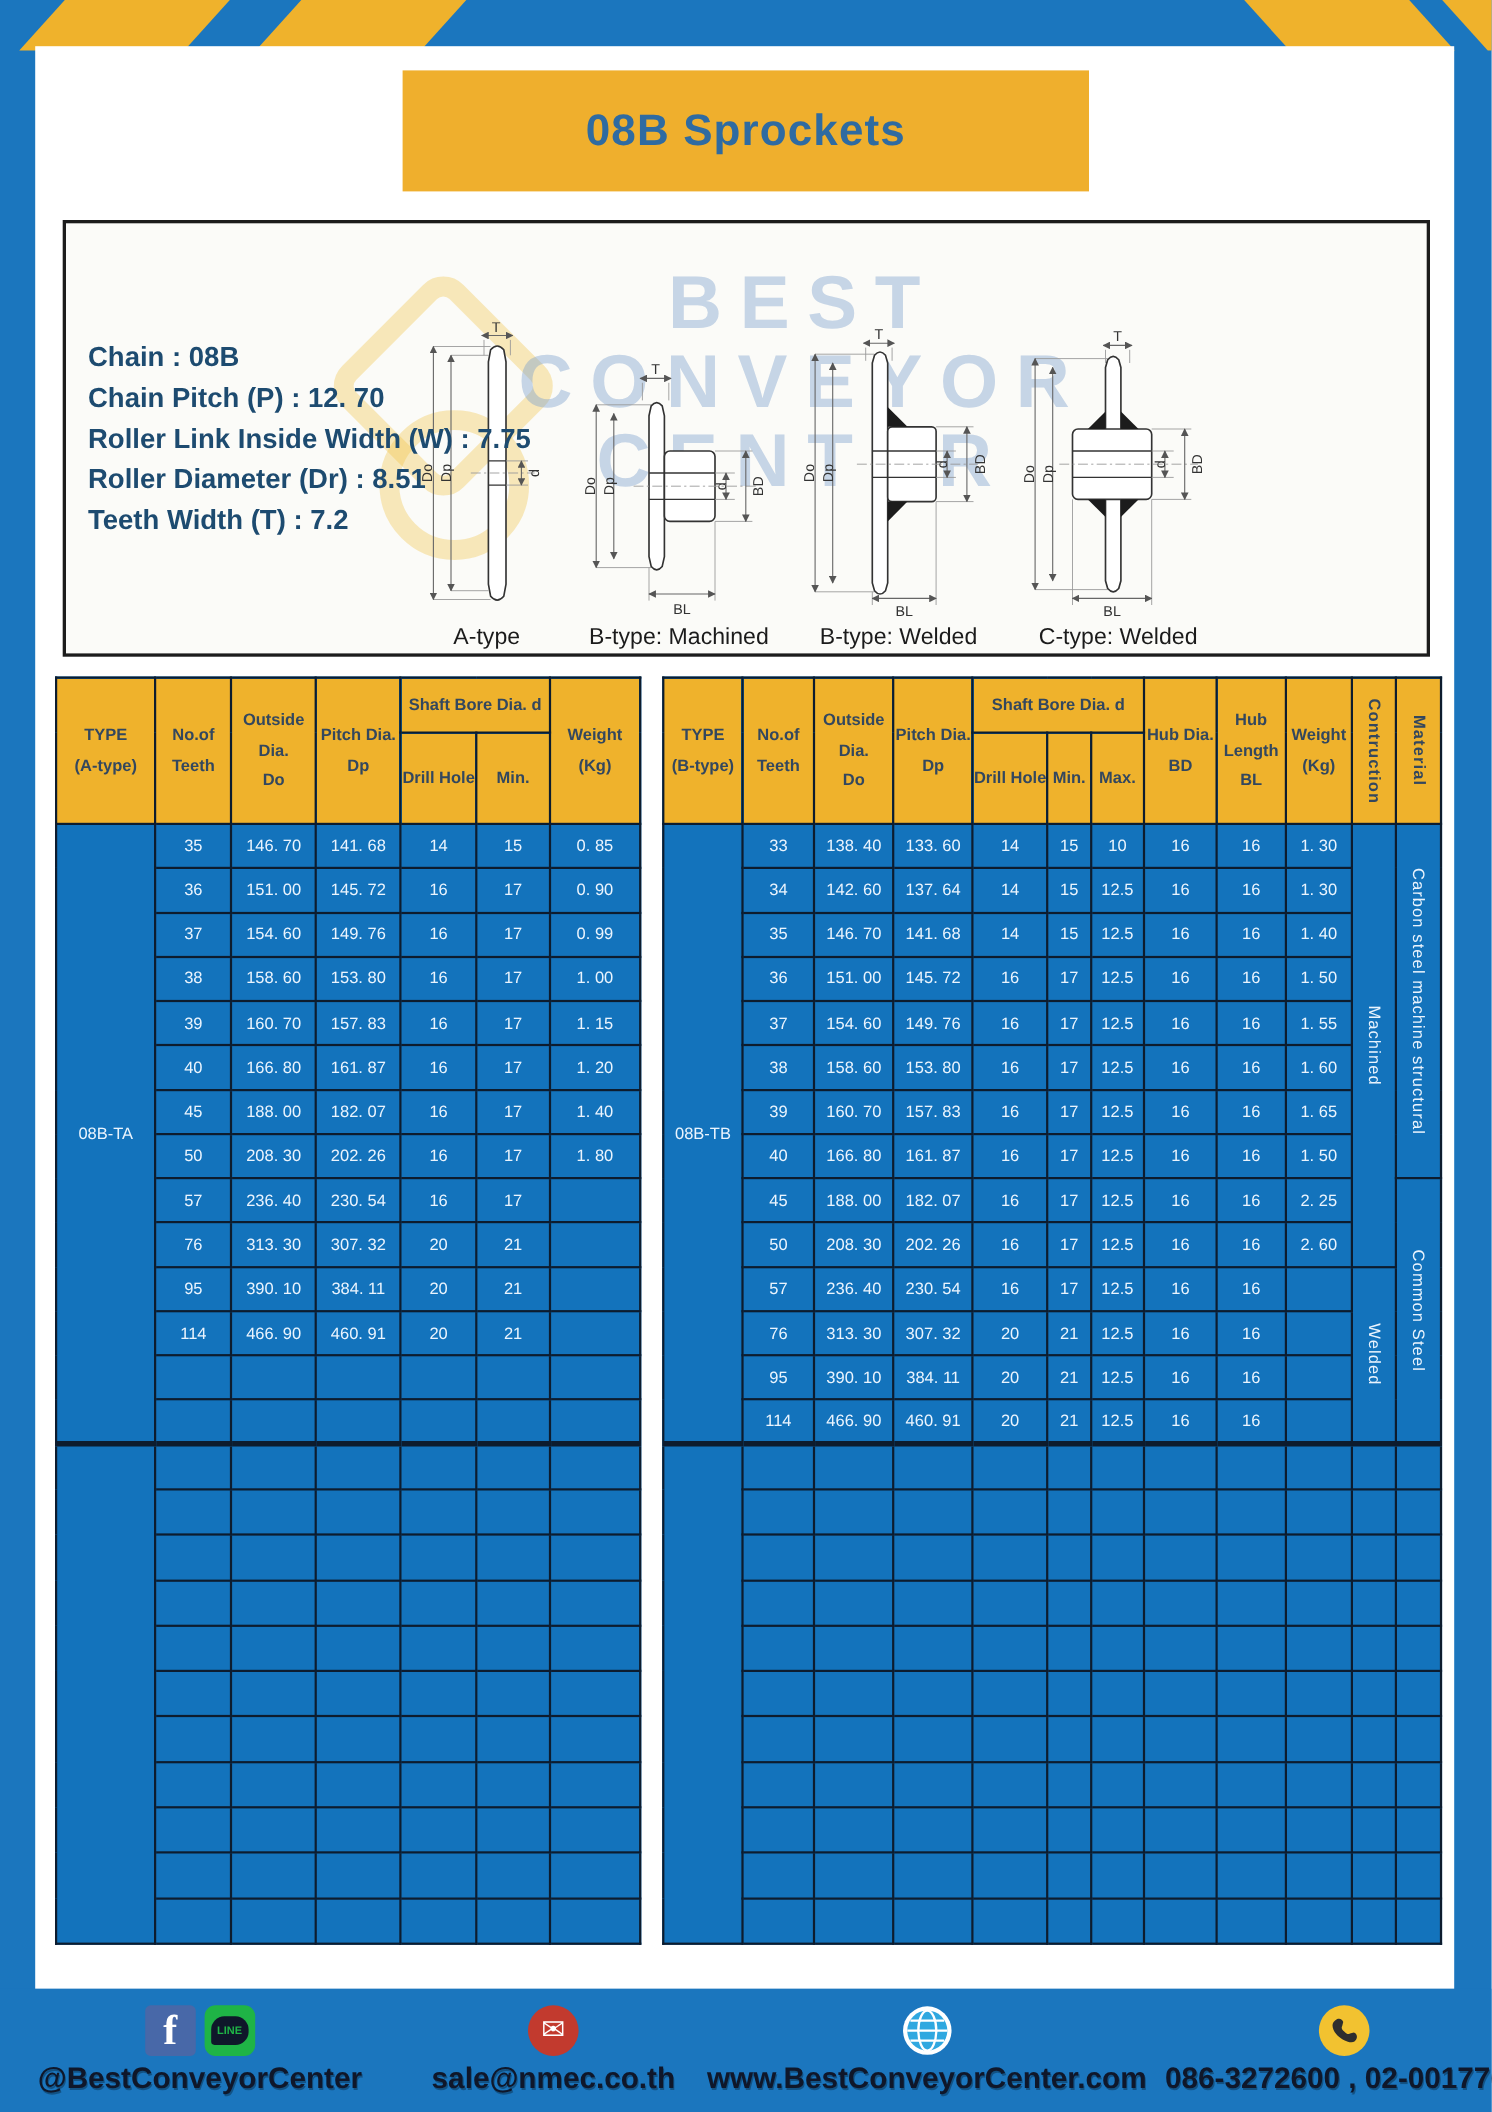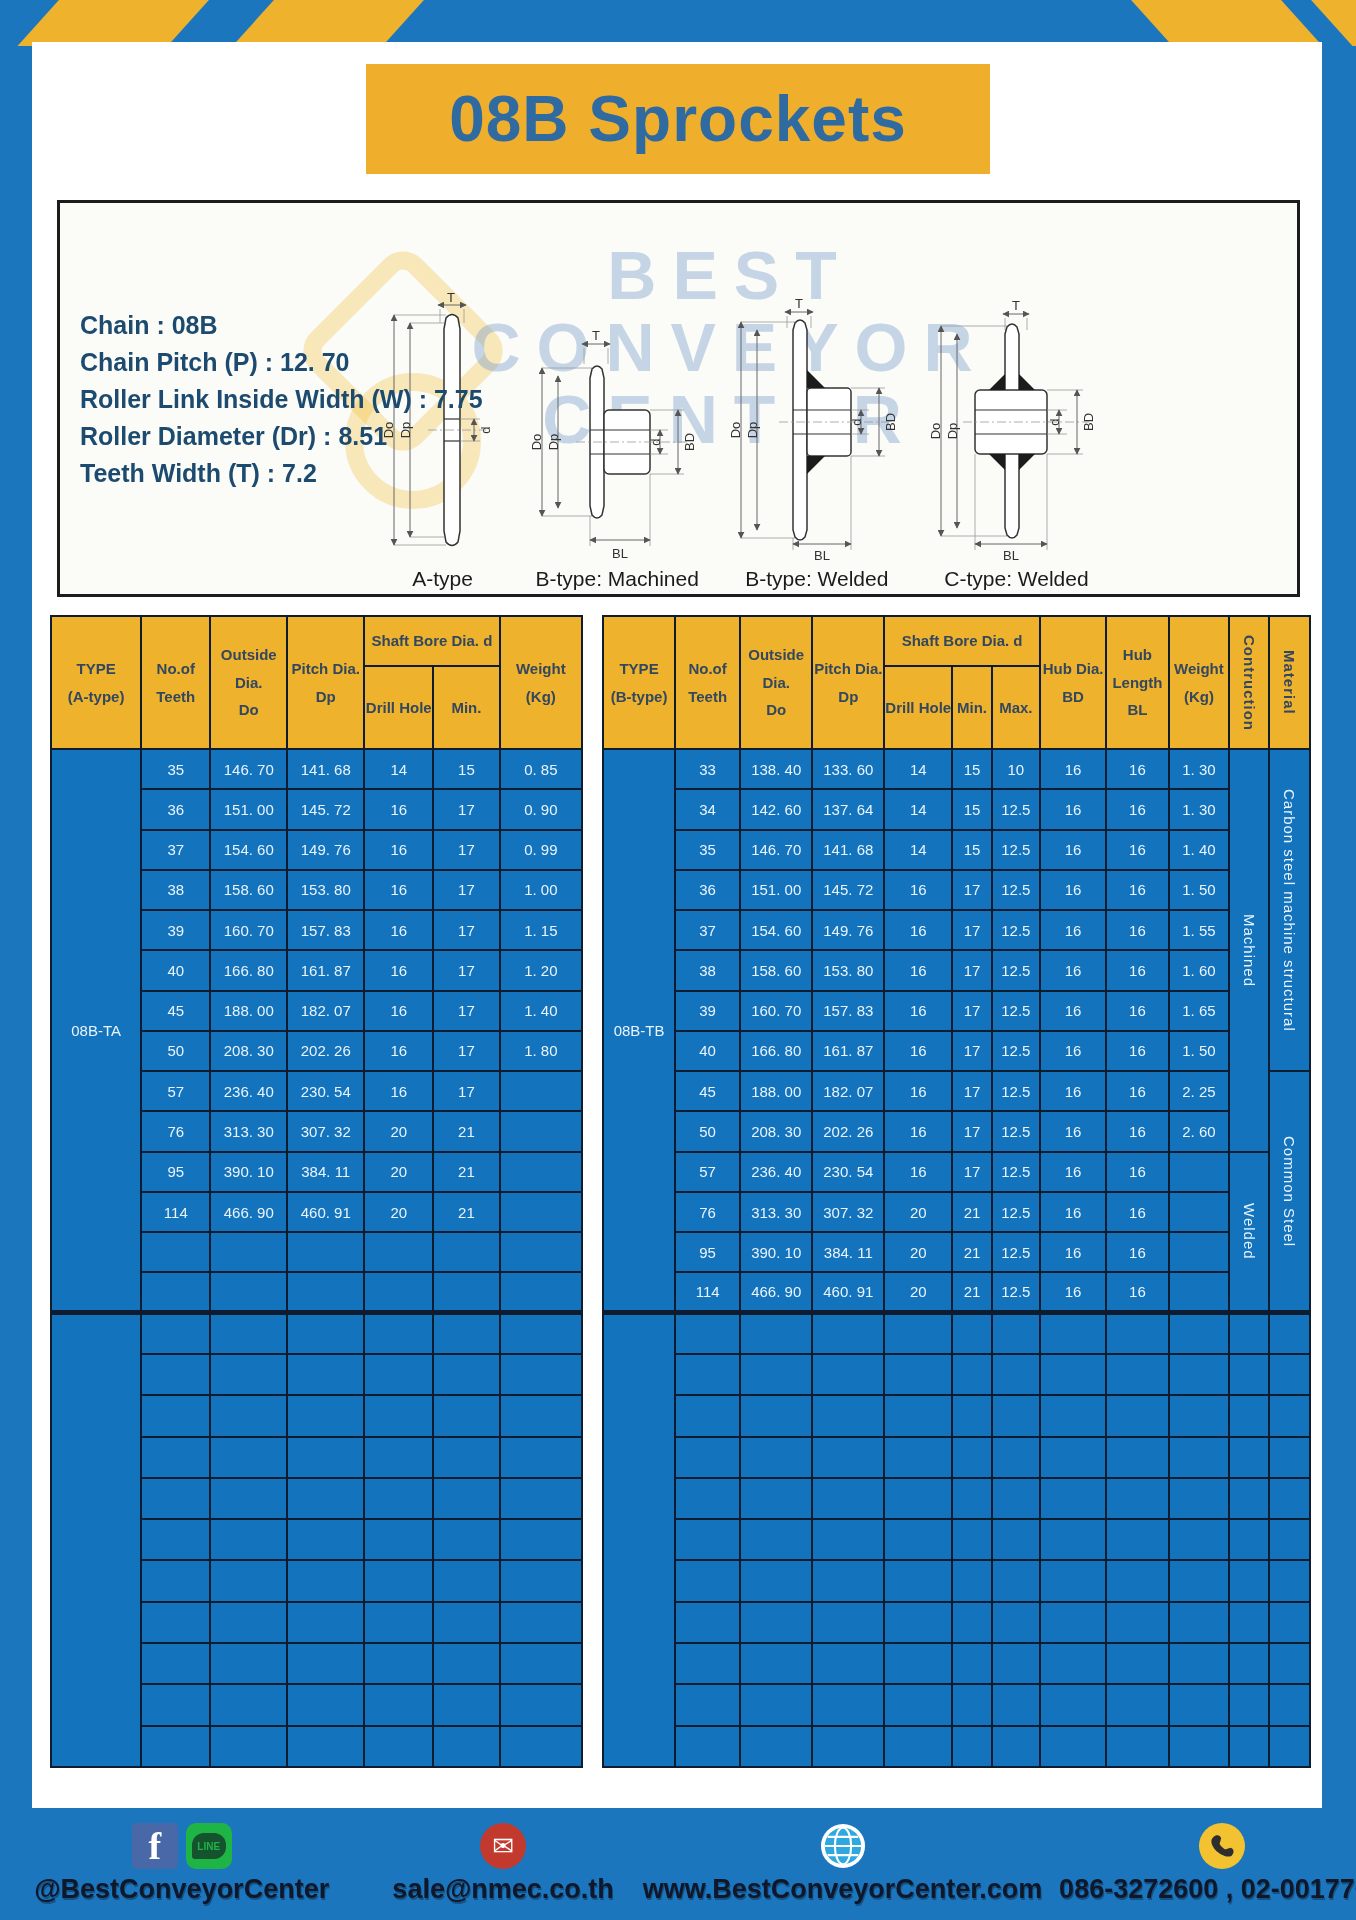--- a/index.html
+++ b/index.html
@@ -6,21 +6,21 @@
   .page{position:relative;width:1356px;height:1920px;background:#1B76BE;overflow:hidden;}
   .content-bg{position:absolute;left:32px;top:42px;width:1290px;height:1766px;background:#ffffff;}
   
   .stripe{position:absolute;top:-4px;height:50px;width:150px;background:#EFB22C;}
   .stripe.s1{left:40px;transform:skewX(-42deg);}
   .stripe.s2{left:255px;transform:skewX(-42deg);}
   .stripe.s3{left:1150px;transform:skewX(42deg);}
   .stripe.s4{left:1330px;transform:skewX(42deg);}
   
   .title-box{position:absolute;left:366px;top:64px;width:624px;height:110px;background:#EFAF2D;display:flex;align-items:center;justify-content:center;}
-  .title-box h1{margin:0;font-size:64px;font-weight:bold;color:#2F6BA1;letter-spacing:1px;}
+  .title-box h1{margin:0;font-size:40px;font-weight:bold;color:#2F6BA1;letter-spacing:1px;}
   
   .diagram-box{position:absolute;left:57px;top:200px;width:1243px;height:397px;background:#FBFBF8;border:3px solid #1c1c1c;box-sizing:border-box;}
   .specs{position:absolute;left:20px;top:104px;z-index:2;}
   .spec-line{font-size:25px;font-weight:bold;color:#1D4B70;line-height:37px;white-space:nowrap;}
   .watermark{position:absolute;left:400px;top:36px;width:540px;text-align:center;z-index:0;color:rgba(125,160,205,0.42);font-weight:bold;font-size:68px;letter-spacing:16px;line-height:72px;}
   .wm-logo{position:absolute;left:245px;top:40px;width:190px;height:280px;z-index:0;}
   .wm-ring{position:absolute;border:18px solid rgba(242,195,70,0.35);}
   .wm-ring.r1{left:20px;top:30px;width:120px;height:120px;transform:rotate(45deg);border-radius:26px;}
   .wm-ring.r2{left:40px;top:130px;width:100px;height:100px;transform:rotate(45deg);border-radius:50%;}
   .figures{position:absolute;left:320px;top:8px;width:724px;height:380px;display:flex;align-items:flex-end;justify-content:space-between;z-index:1;}
@@ -48,21 +48,21 @@
   td.vcell{writing-mode:vertical-rl;letter-spacing:1px;font-size:15px;}
   
   .footer{position:absolute;left:0;bottom:0;width:1356px;height:112px;background:#1B76BE;display:flex;align-items:stretch;z-index:3;}
   .fsep{width:7px;background:#E8C417;margin:10px 0;}
   .fsec{display:flex;flex-direction:column;align-items:center;justify-content:center;gap:5px;}
   .fsec .ftext{font-size:27px;font-weight:bold;color:#0f172a;text-shadow:1px 2px 0 rgba(0,0,0,0.3);white-space:nowrap;}
   .icon-row{display:flex;gap:8px;align-items:center;}
   .icn{width:46px;height:46px;display:flex;align-items:center;justify-content:center;box-sizing:border-box;}
   .icn.fb{background:#4868A8;border-radius:5px;color:#fff;font-weight:bold;font-size:38px;font-family:"Liberation Serif",serif;}
   .icn.line{background:#1FB446;border-radius:10px;}
-  .line-bubble{background:#14532d;border-radius:12px 12px 12px 3px;width:34px;height:26px;display:flex;align-items:center;justify-content:center;color:#1FB446;font-size:10px;font-weight:bold;}
+  .line-bubble{background:#0f172a;border-radius:12px 12px 12px 3px;width:34px;height:26px;display:flex;align-items:center;justify-content:center;color:#1FB446;font-size:10px;font-weight:bold;}
   .icn.mail{background:#C23A2E;border-radius:50%;color:#fff;font-size:26px;font-family:"DejaVu Sans",sans-serif;}
   .icn.globe,.icn.phone{border-radius:50%;}
 </style>
 </head>
 <body>
 
 <div class="page">
 
   <div class="stripe s1"></div>
   <div class="stripe s2"></div>

